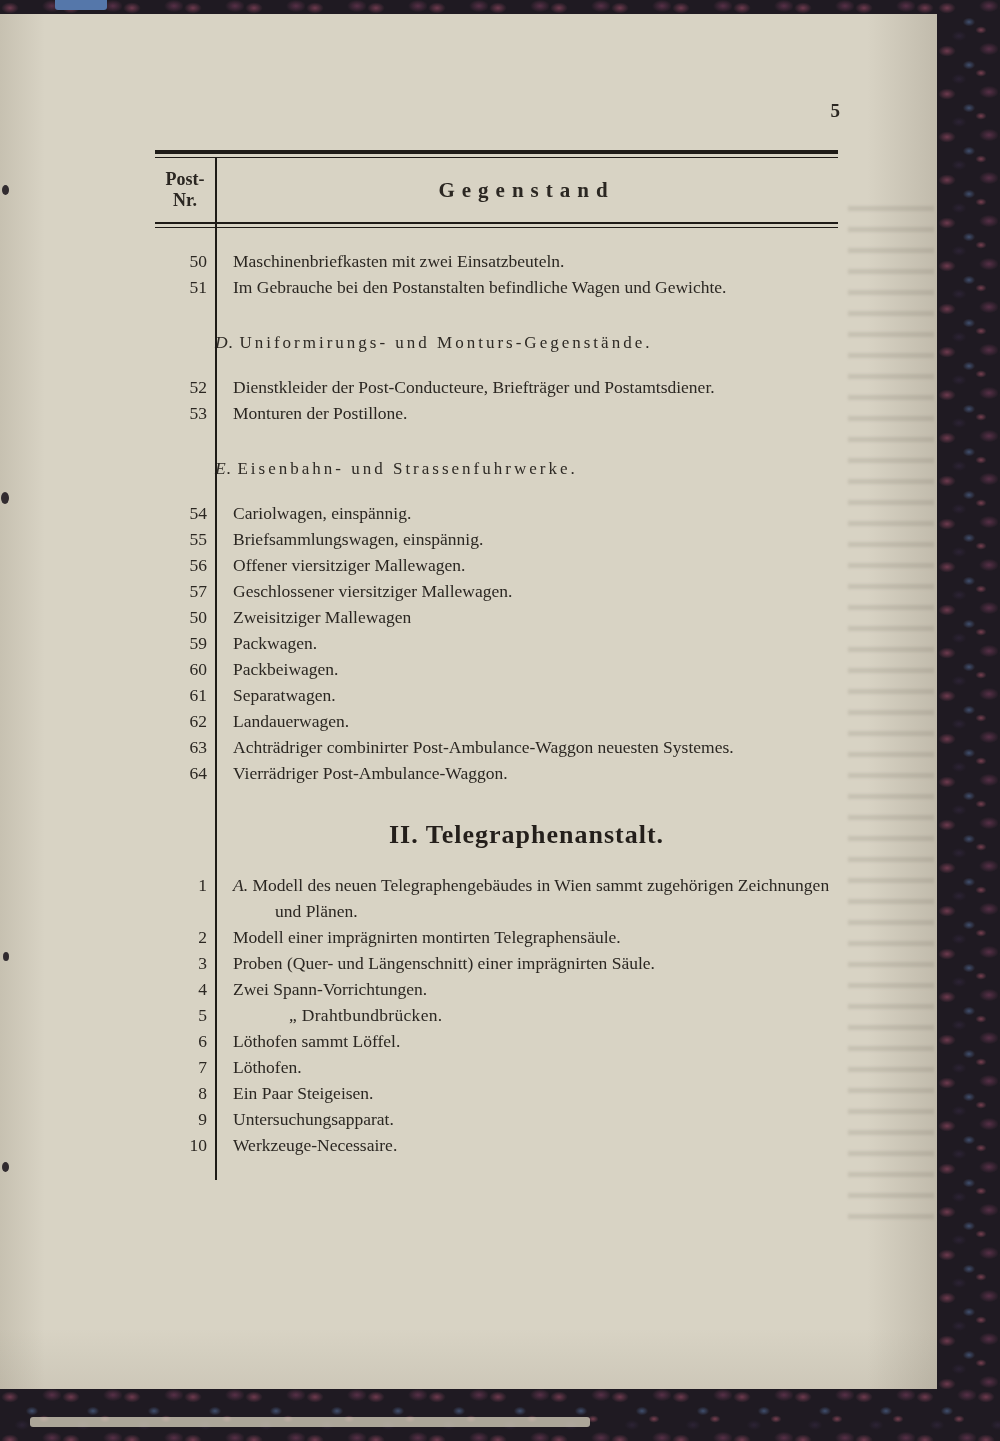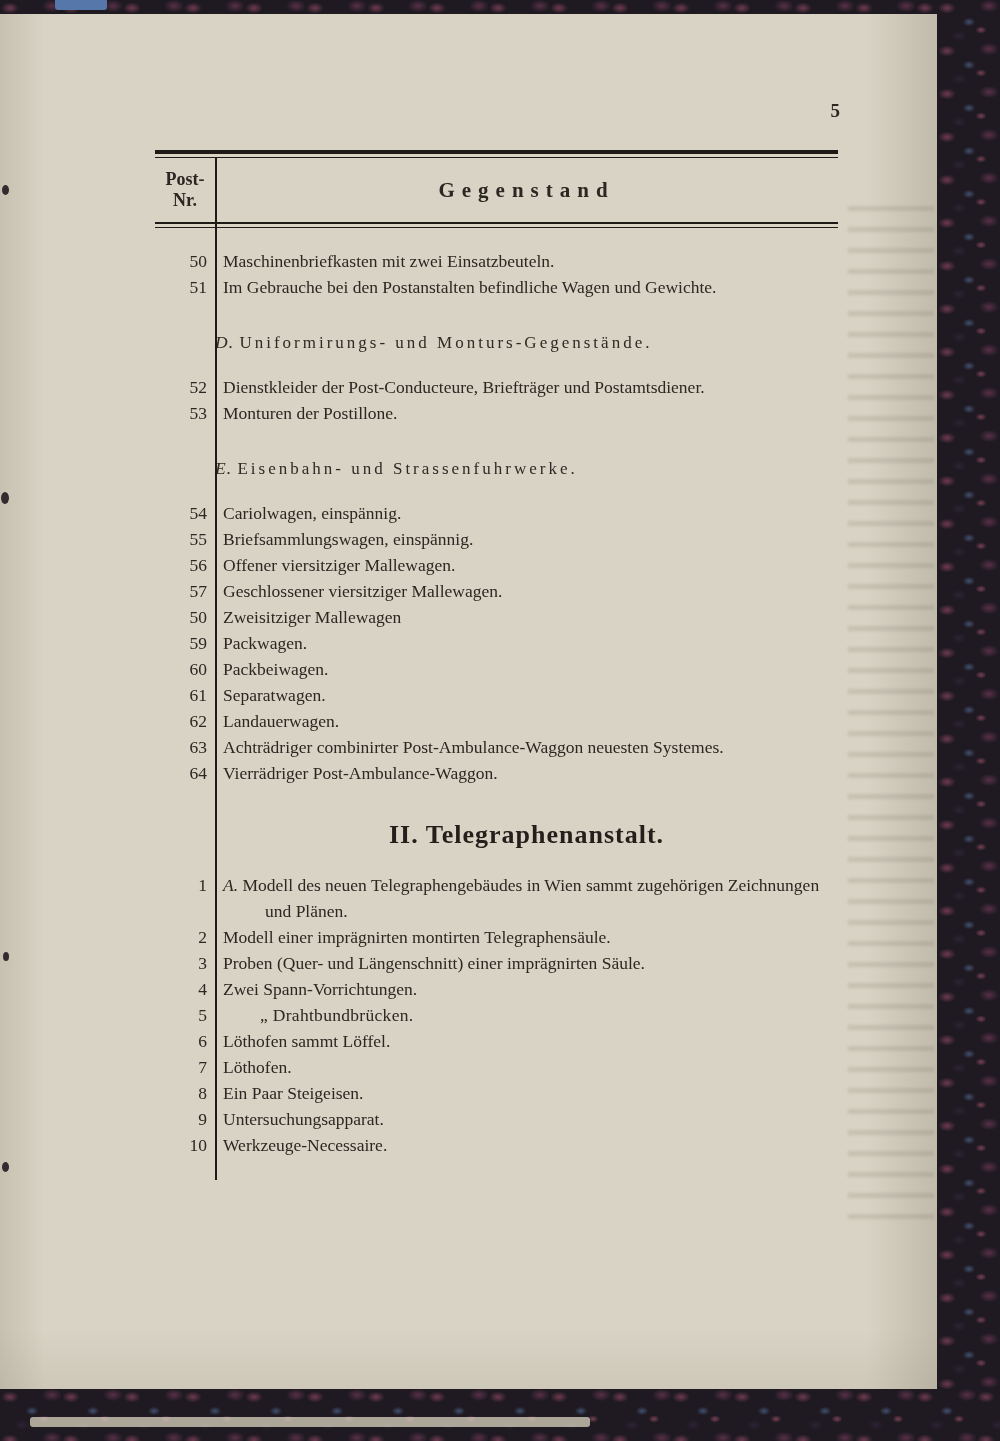--- a/index.html
+++ b/index.html
@@ -66,24 +66,24 @@
     flex:1;text-align:center;font-weight:bold;font-size:21px;letter-spacing:7px;
   }
   .head-rule{height:2px;background:#1e1b17;}
   .head-rule + .head-rule{margin-top:3px;height:1px;}
   .tbody{padding-top:20px;padding-bottom:22px;}
   .row{display:flex;line-height:26px;font-size:17.5px;}
   .row-num{
     width:52px;text-align:right;padding-right:0;flex:none;color:#2b2722;
   }
   .row-text{
-    flex:1;margin-left:16px;margin-right:4px;
+    flex:1;margin-left:26px;margin-right:4px;
     padding-left:42px;text-indent:-42px; 
   }
-  .row-text.indent{margin-left:53px;letter-spacing:.3px;}
+  .row-text.indent{margin-left:82px;letter-spacing:.3px;}
   .row-text .lead-prefix{font-style:italic;}
   .section-row{
     margin:30px 0 19px 60px;
     font-size:17px;letter-spacing:3px;line-height:24px;color:#2e2a25;
   }
   .section-row .lead-prefix{font-style:italic;letter-spacing:1px;font-size:17.5px;}
   .title-row{
     text-align:center;margin:34px 0 22px 60px;
     font-size:26px;font-weight:bold;letter-spacing:1px;color:#241f1b;
   }

